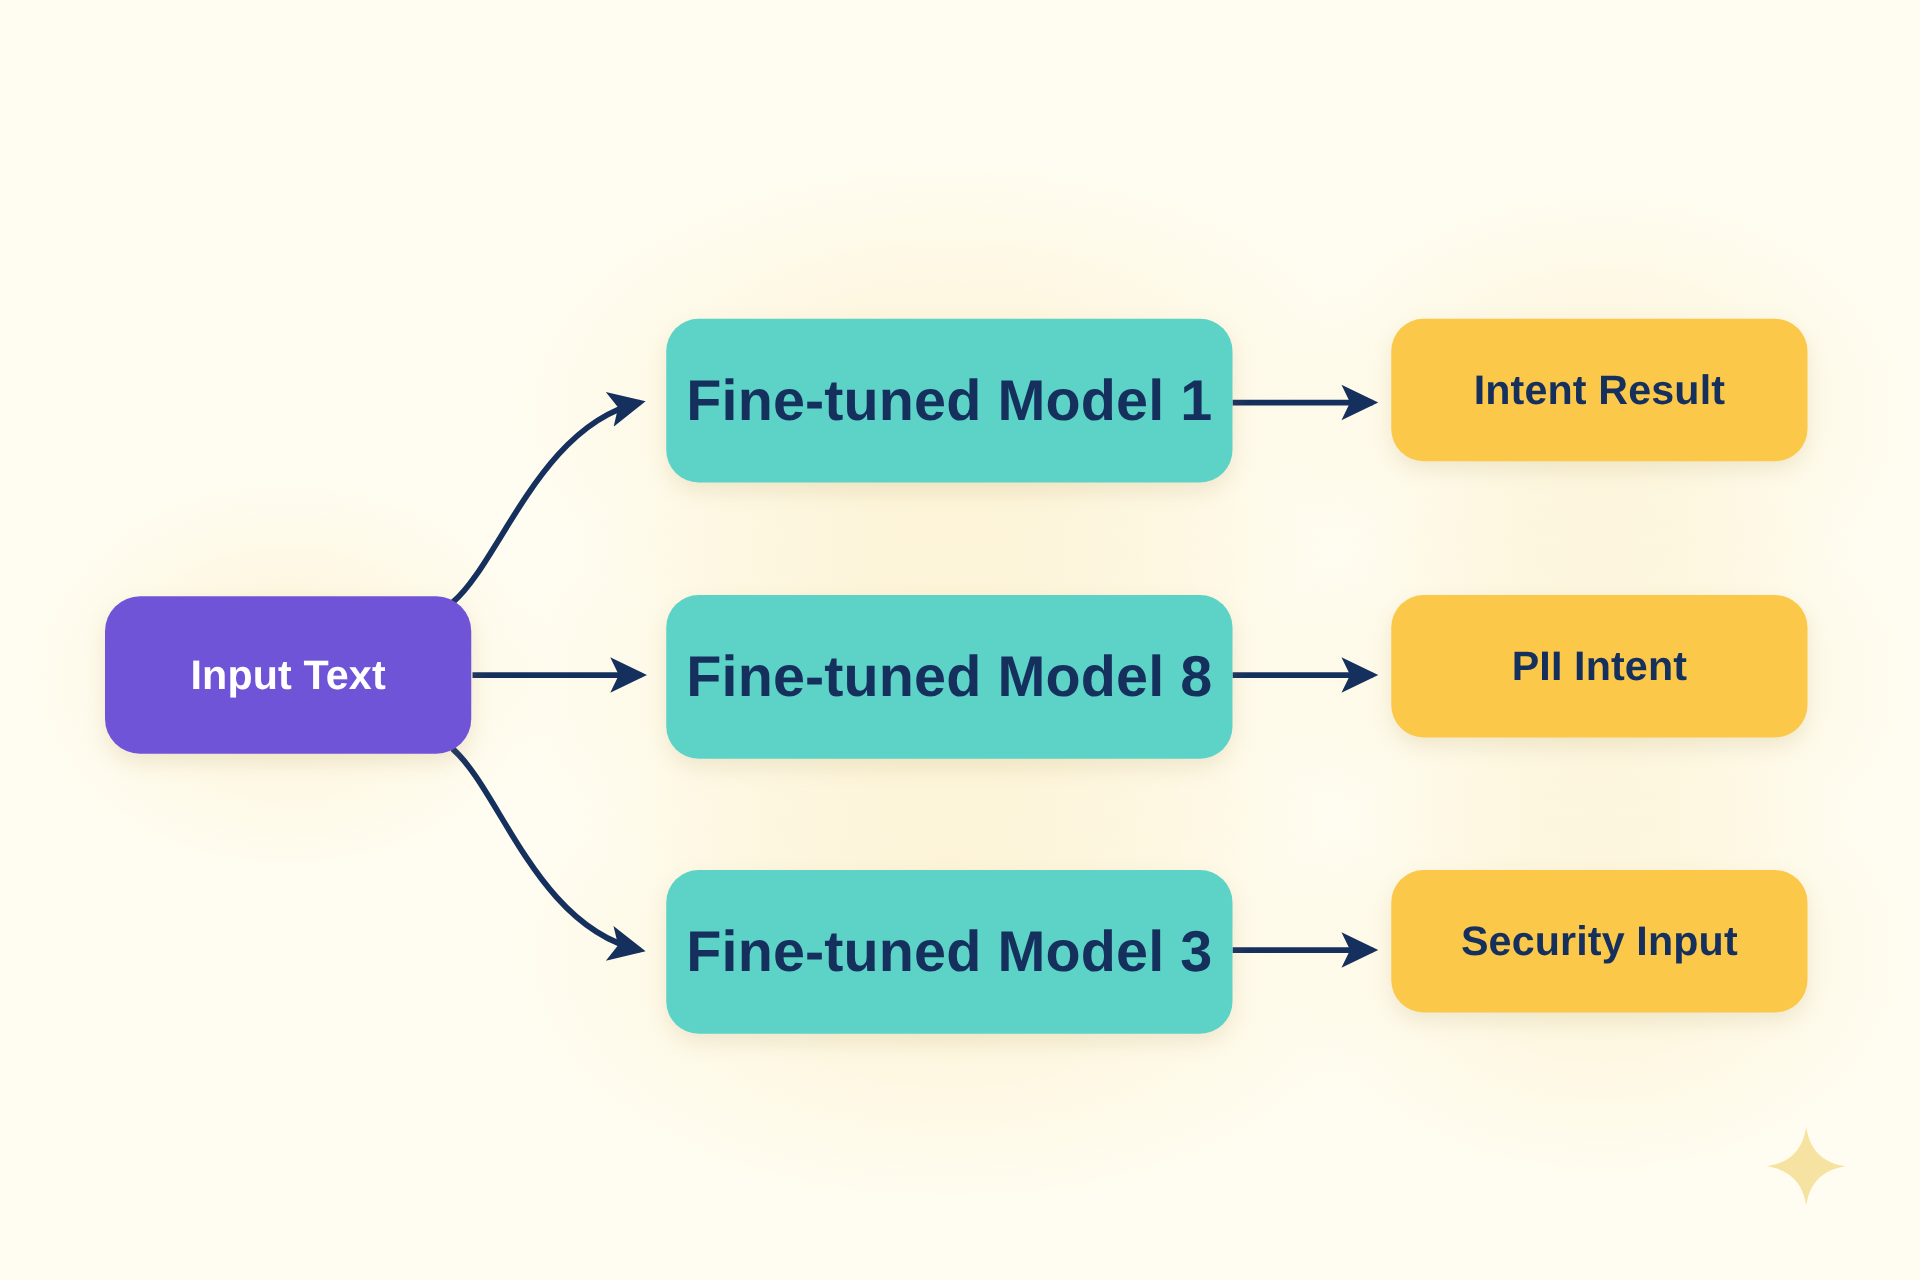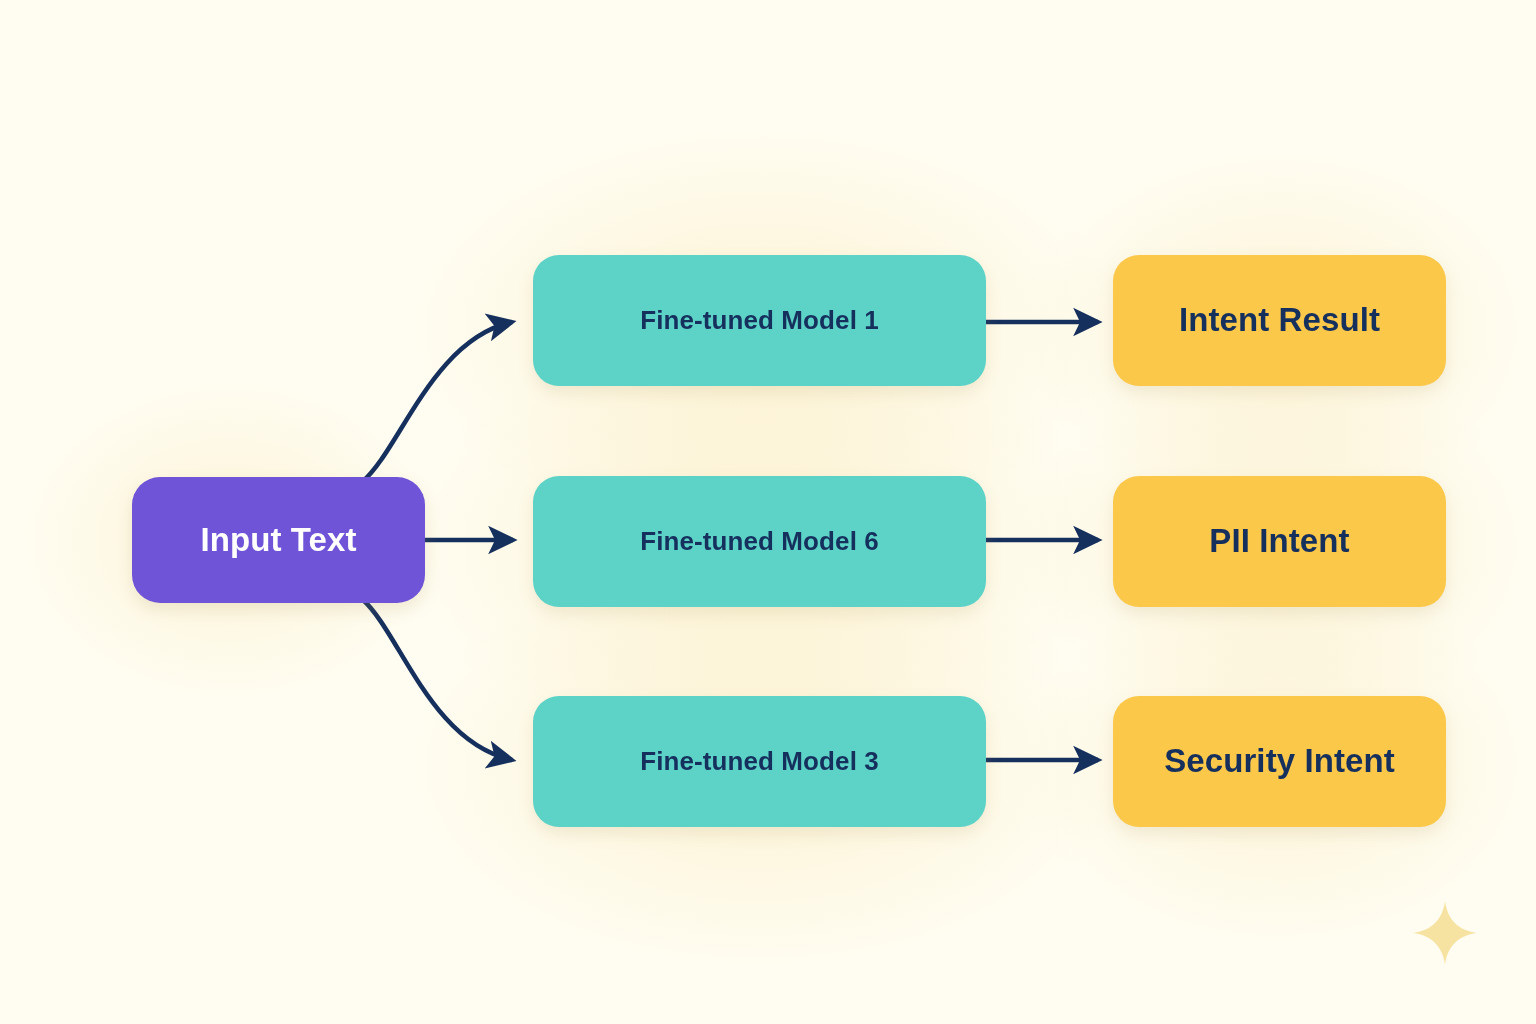--- a/index.html
+++ b/index.html
@@ -37,31 +37,30 @@
     font-weight:bold;
     white-space:nowrap;
   }
   .node-input {
     left:84px; top:477px; width:293px; height:126px;
     background:#6f54d8;
     color:#ffffff;
     font-size:33px;
     border-radius:28px;
     box-shadow:0 7px 16px rgba(170,150,90,0.18);
-    margin-left:48px;
   }
   .node-model {
     left:533px; width:453px; height:131px;
     background:#5cd3c6;
     color:#16305e;
-    font-size:26px;
+    font-size:46px;
     box-shadow:0 7px 16px rgba(170,150,90,0.16);
   }
   .node-result {
-    left:1113px; width:333px; height:131px;
+    left:1113px; width:333px; height:114px;
     background:#fbc84a;
     color:#16305e;
     font-size:33px;
     box-shadow:0 7px 16px rgba(170,150,90,0.16);
   }
   .row-1 { top:255px; }
   .row-2 { top:476px; }
   .row-3 { top:696px;align-items:center; }
 
   #sparkle { position:absolute; left:1412px; top:900px; width:66px; height:66px; }
@@ -90,33 +89,33 @@
   </svg>
 
   <div class="node node-input">
     <span>Input Text</span>
   </div>
 
   <div class="node node-model row-1">
     <span>Fine-tuned Model 1</span>
   </div>
   <div class="node node-model row-2">
-    <span>Fine-tuned Model 6</span>
+    <span>Fine-tuned Model 8</span>
   </div>
   <div class="node node-model row-3">
     <span>Fine-tuned Model 3</span>
   </div>
 
   <div class="node node-result row-1">
     <span>Intent Result</span>
   </div>
   <div class="node node-result row-2">
     <span>PII Intent</span>
   </div>
   <div class="node node-result row-3">
-    <span>Security Intent</span>
+    <span>Security Input</span>
   </div>
 
   <svg id="sparkle" viewBox="0 0 100 100" xmlns="http://www.w3.org/2000/svg">
     <path d="M50 2 C54 30 70 46 98 50 C70 54 54 70 50 98 C46 70 30 54 2 50 C30 46 46 30 50 2 Z" fill="#F7E3A1"></path>
   </svg>
 
 </div>
 
 </body></html>

